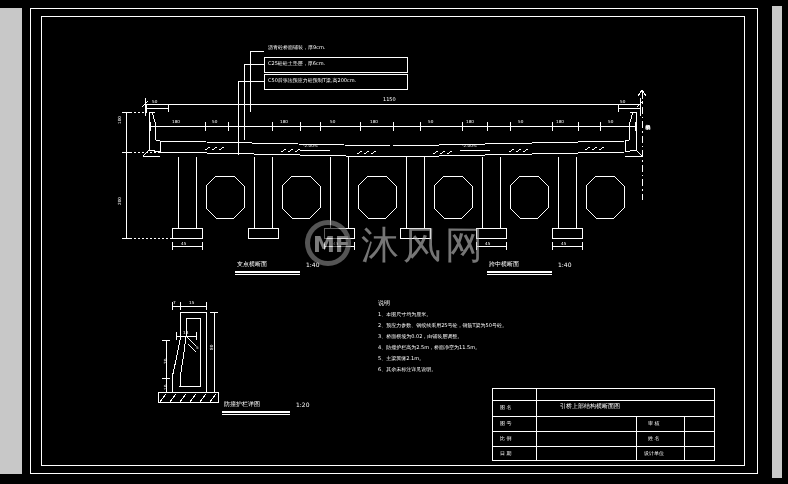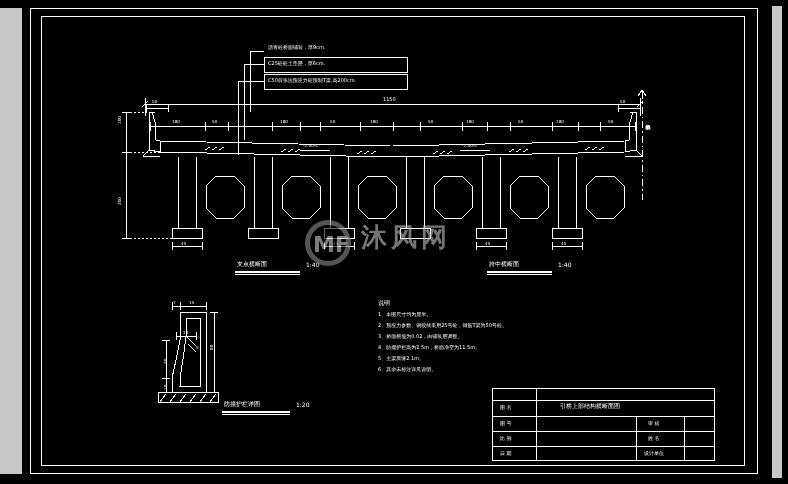--- a/index.html
+++ b/index.html
@@ -26,21 +26,21 @@
 
   svg{position:absolute;left:0;top:0;overflow:visible;}
 
   
   .wm{position:absolute;left:292px;top:218px;width:215px;height:52px;opacity:.62;margin-left:13px;}
   .wm-logo{position:absolute;left:0;top:2px;width:46px;height:46px;border-radius:50%;
            background:#8a8a8a;}
   .wm-logo-in{position:absolute;left:5px;top:5px;width:36px;height:36px;border-radius:50%;background:#000;}
   .wm-mf{position:absolute;left:8px;top:12px;color:#c9c9c9;font-size:22px;font-weight:bold;
          font-family:"DejaVu Sans","Liberation Sans",sans-serif;}
-  .wm-cn{position:absolute;left:56px;top:2px;color:#bdbdbd;font-size:26px;font-weight:bold;letter-spacing:4px;}
+  .wm-cn{position:absolute;left:56px;top:2px;color:#bdbdbd;font-size:38px;font-weight:normal;letter-spacing:4px;}
   .wm-url{position:absolute;left:58px;top:36px;color:#c5c5c5;font-size:14px;font-weight:bold;letter-spacing:1px;}
 
   .vert{writing-mode:vertical-rl;text-orientation:upright;position:absolute;color:#fff;font-size:5px;line-height:6px;}
 </style>
 </head>
 <body>
 
 <div id="root">
 
   <div class="bevel-l"></div>

